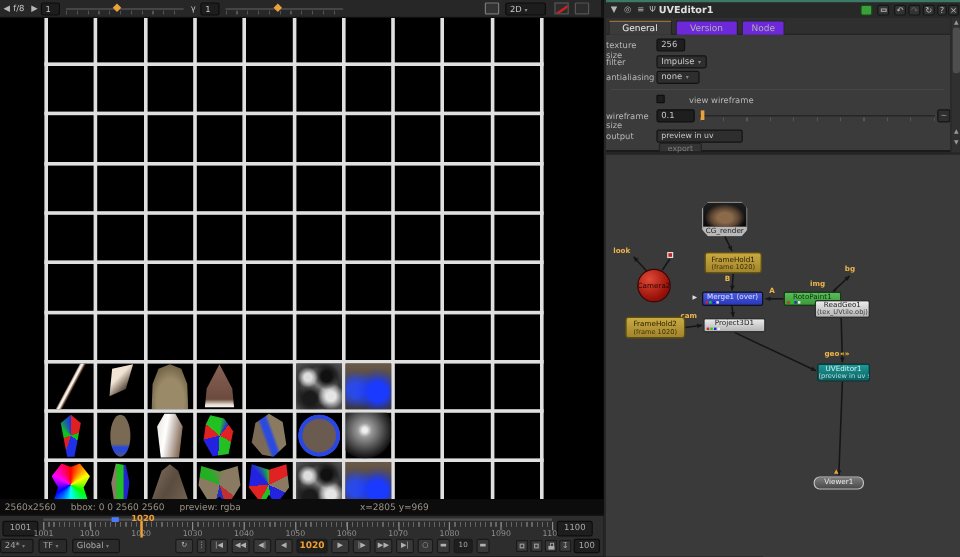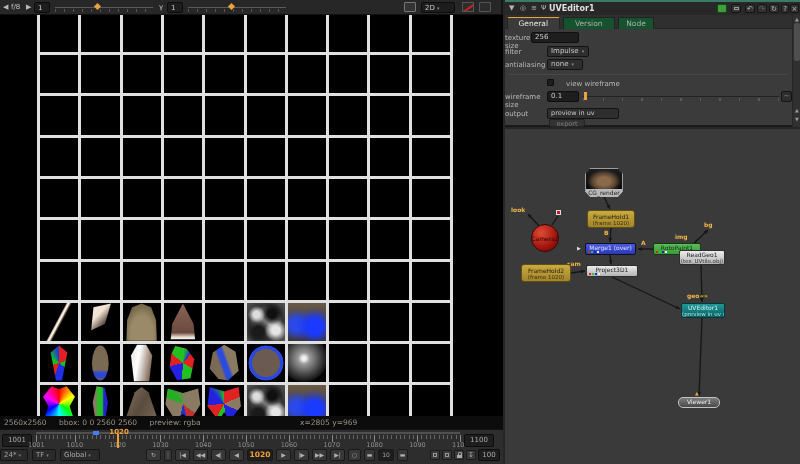--- a/index.html
+++ b/index.html
@@ -70,21 +70,21 @@
   .dl-arrow{position:absolute;left:0;top:0;width:100%;color:#aaa;font-size:7px;text-align:center;line-height:9px}
 
   
   #props-panel{left:505px;top:0;width:295px;height:127px;background:#3b3b3b;border-bottom:2px solid #1a1a1a}
   #props-topline{left:0;top:0;width:100%;height:2px;background:#3a7a66}
   #props-title{left:0;top:2px;width:100%;height:13px;background:#282828;color:#d8d8d8}
   .pt-icon{position:absolute;top:1px;font-size:7px;color:#b5b5b5;line-height:11px}
   #props-name{position:absolute;left:44px;top:1px;font-size:8px;font-weight:bold;line-height:11px;color:#e0e0e0}
   .pt-btn{position:absolute;top:2px;width:10px;height:9px;border:1px solid #151515;border-radius:2px;background:#333;color:#bbb;font-size:7px;line-height:8px;text-align:center}
   #tabs-row{left:0;top:15px;width:100%;height:14px;background:#2f2f2f;border-bottom:1px solid #242424}
-  .ptab{position:absolute;top:2px;height:12px;font-size:7.5px;line-height:12px;text-align:center;color:#b0b0b0;background:#14532d;border:1px solid #222;border-bottom:none;border-radius:2px 2px 0 0}
+  .ptab{position:absolute;top:2px;height:12px;font-size:7.5px;line-height:12px;text-align:center;color:#b0b0b0;background:#6d28d9;border:1px solid #222;border-bottom:none;border-radius:2px 2px 0 0}
   .ptab.active{background:#3b3b3b;color:#ececec;border-top:1px solid #e8a33c}
   .prow-label{position:absolute;width:40px;font-size:7px;color:#b8b8b8}
   .pfield{position:absolute;background:#1e1e1e;border:1px solid #0f0f0f;border-radius:2px;color:#c9c9c9;font-size:7px;line-height:9px;padding:0 3px;height:11px}
   .pdrop{position:absolute;background:#2e2e2e;border:1px solid #131313;border-radius:2px;color:#c9c9c9;font-size:7px;line-height:9px;padding:0 3px;height:11px}
   .pdrop .car{color:#888;font-size:5px;margin-left:3px}
   #pdivider{left:4px;top:62px;width:278px;height:1px;background:#2c2c2c;border-bottom:1px solid #484848}
   #wf-check{left:42px;top:68px;width:7px;height:7px;background:#1e1e1e;border:1px solid #0f0f0f;border-radius:1px}
   #wf-slider-track{left:78px;top:80px;width:196px;height:1px;background:#222}
   #wf-slider-ticks{left:78px;top:82px;width:196px;height:3px;background:repeating-linear-gradient(to right,#585858 0 1px,transparent 1px 19.5px)}
   #wf-thumb{left:79px;top:76px;width:3px;height:8px;background:#e8a33c}
@@ -287,32 +287,32 @@
 
       <span class="pt-btn" style="right:1px;width:9px">×</span>
     </div>
     <div id="tabs-row" class="abs">
         <div class="ptab active" style="left: 2px; width: 52.5px;">General</div>
         <div class="ptab" style="left: 57.5px; width: 52.5px;">Version</div>
         <div class="ptab" style="left: 113px; width: 36px;">Node</div>
       </div>
 
     <div class="prow-label" style="left:0;top:34px">texture size</div>
-    <div class="pfield" style="left:26px;top:32px;width:48px">256</div>
+    <div class="pfield" style="left:42px;top:32px;width:24px">256</div>
 
     <div class="prow-label" style="left:0;top:48px">filter</div>
     <div class="pdrop" style="left:42px;top:46px;width:42px"><span>Impulse</span><span class="car">▾</span></div>
 
     <div class="prow-label" style="left:0;top:62px;top:61px">antialiasing</div>
     <div class="pdrop" style="left:42px;top:59px;width:36px"><span>none</span><span class="car">▾</span></div>
 
     <div id="pdivider" class="abs" style="top:74px"></div>
 
     <div id="wf-check" class="abs" style="top:79px"></div>
-    <div class="prow-label" style="left:53px;top:80px;width:70px;text-align:center">view wireframe</div>
+    <div class="prow-label" style="left:53px;top:80px;width:70px;text-align:right">view wireframe</div>
 
     <div class="prow-label" style="left:0;top:93px">wireframe size</div>
     <div class="pfield" style="left:42px;top:91px;width:32px">0.1</div>
     <div id="wf-slider-track" class="abs" style="top:96px"></div>
     <div id="wf-slider-ticks" class="abs" style="top:98px"></div>
     <div id="wf-thumb" class="abs" style="top:92px"></div>
     <div id="wf-anim" class="abs" style="top:91px">~</div>
 
     <div class="prow-label" style="left:0;top:110px">output</div>
     <div class="pdrop" style="left:42px;top:108px;width:72px;font-size:6.5px"><span>preview in uv space</span><span class="car">▾</span></div>

